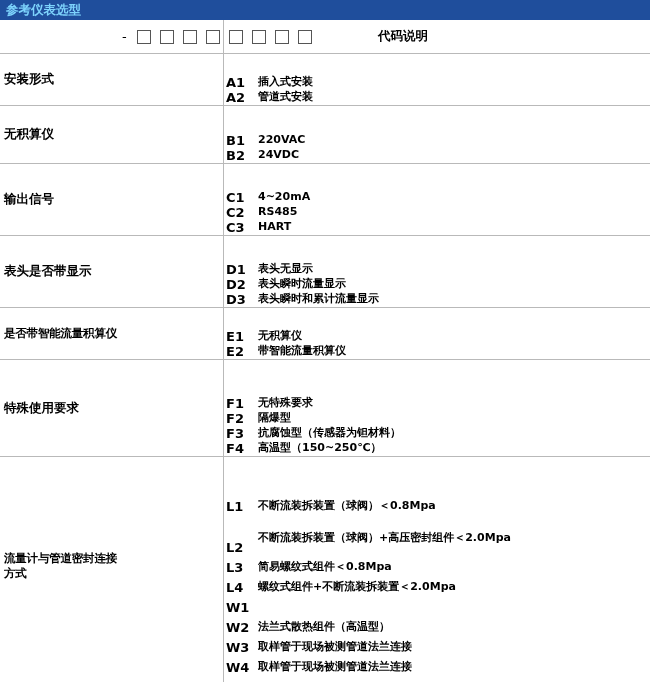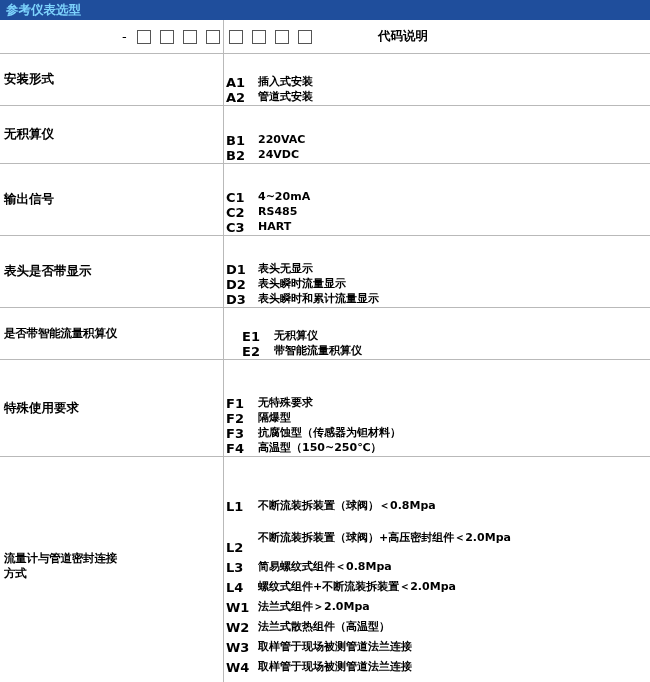--- a/index.html
+++ b/index.html
@@ -228,21 +228,21 @@
         <div class="opt-code">D2</div>
         <div class="opt-desc">表头瞬时流量显示</div>
       </div>
       <div class="opt">
         <div class="opt-code">D3</div>
         <div class="opt-desc">表头瞬时和累计流量显示</div>
       </div>
     </div>
   </div>
 
-  <div class="row" style="height:52px;gap:16px;">
+  <div class="row" style="height:52px;">
     <div class="cat narrow-text">是否带智能流量积算仪</div>
     <div class="opts">
       <div class="opt">
         <div class="opt-code">E1</div>
         <div class="opt-desc">无积算仪</div>
       </div>
       <div class="opt">
         <div class="opt-code">E2</div>
         <div class="opt-desc">带智能流量积算仪</div>
       </div>
@@ -285,21 +285,20 @@
       <div class="opt" style="margin-bottom:5px;">
         <div class="opt-code">L3</div>
         <div class="opt-desc">简易螺纹式组件＜0.8Mpa</div>
       </div>
       <div class="opt" style="margin-bottom:5px;">
         <div class="opt-code">L4</div>
         <div class="opt-desc">螺纹式组件+不断流装拆装置＜2.0Mpa</div>
       </div>
       <div class="opt" style="margin-bottom:5px;">
         <div class="opt-code">W1</div>
-        <div class="opt-desc">法兰式组件＞2.0Mpa</div>
       </div>
       <div class="opt" style="margin-bottom:5px;">
         <div class="opt-code">W2</div>
         <div class="opt-desc">法兰式散热组件（高温型）</div>
       </div>
       <div class="opt" style="margin-bottom:5px;">
         <div class="opt-code">W3</div>
         <div class="opt-desc">取样管于现场被测管道法兰连接</div>
       </div>
       <div class="opt">

